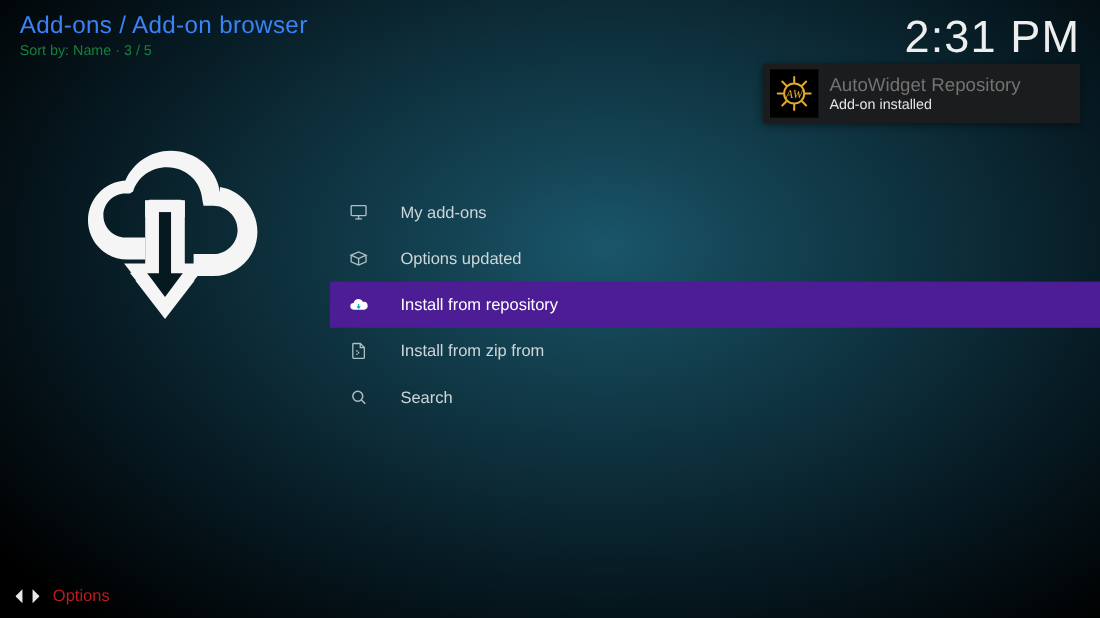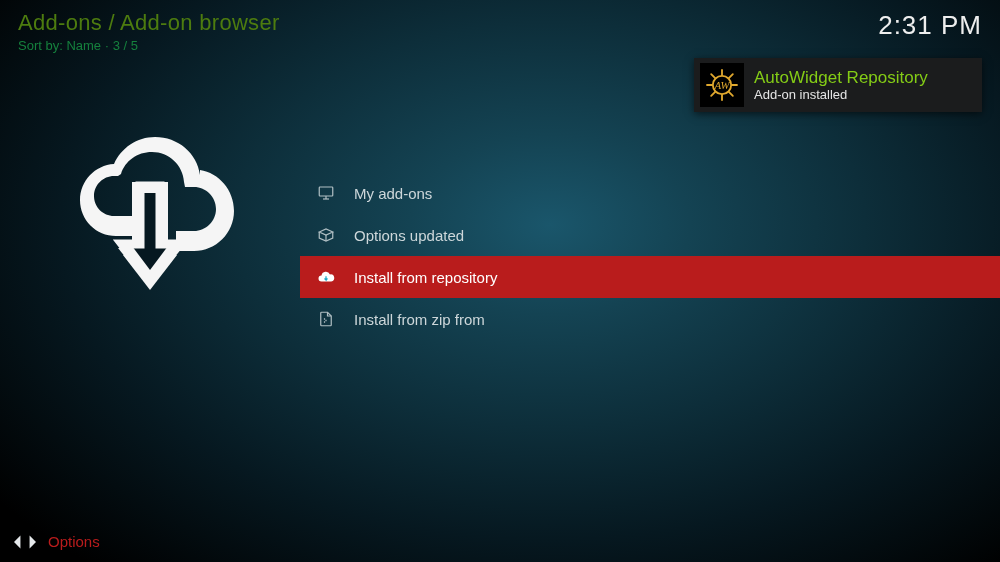--- a/index.html
+++ b/index.html
@@ -11,49 +11,49 @@
   }
 
   
   .header {
     position: absolute;
     top: 10px; left: 18px; right: 18px;
     display: flex;
     justify-content: space-between;
     align-items: flex-start;
   }
-  .breadcrumb { font-size: 22px; font-weight: 300; color: #4d7c0f; letter-spacing: .3px; }
+  .breadcrumb { font-size: 22px; font-weight: 300; color: #3b82f6; letter-spacing: .3px; }
   .sort-line { font-size: 13px; color: #15803d; margin-top: 2px; }
-  .clock { font-size: 26px; font-weight: 300; color: #eee; letter-spacing: 1px; }
+  .clock { font-size: 41px; font-weight: 300; color: #eee; letter-spacing: 1px; }
 
   
   .side-icon {
     position: absolute;
     left: 60px; top: 120px;
     width: 180px; height: 180px;
     color: #f5f5f5;
   }
 
   
   .menu {
     position: absolute;
     left: 300px; right: 0; top: 172px;
   }
   .menu-item {
     display: flex;
     align-items: center;
     height: 42px;
     padding-left: 16px;
-    gap: 18px;
+    gap: 28px;
     color: #cdd7da;
     font-size: 15px;
     cursor: pointer;
   }
   .menu-item.selected {
-    background: #b91c1c;
+    background: #4c1d95;
     color: #fff;
   }
   .menu-icon {
     width: 20px; height: 20px;
     display: flex; align-items: center; justify-content: center;
     opacity: .85;
     flex: 0 0 20px;
   }
   .menu-item.selected .menu-icon { opacity: 1; }
 
@@ -68,21 +68,21 @@
     align-items: center;
     gap: 10px;
     padding: 6px 2px 6px 6px;
     box-shadow: 0 2px 8px rgba(0,0,0,.6);
   }
   .toast-icon {
     width: 44px; height: 44px;
     background: #000;
     display:flex;align-items:center;justify-content:center;
   }
-  .toast-title { font-size: 17px; color:#84cc16; line-height:1.15; }
+  .toast-title { font-size: 17px; color:#737373; line-height:1.15; }
   .toast-sub   { font-size: 13px; color:#e5e5e5; margin-top:0px; }
 
   
   .footer {
     position: absolute;
     left: 14px; bottom: 12px;
     display: flex; align-items: center; gap: 12px;
     color: #b91c1c; font-size: 15px;
   }
   .footer-icon { display:flex; }
@@ -188,20 +188,29 @@
         <path d="M14 3H6a1 1 0 00-1 1v16a1 1 0 001 1h12a1 1 0 001-1V8z"></path>
           <path d="M14 3v5h5"></path>
           <line x1="10" y1="11" x2="10" y2="13"></line>
           <line x1="12" y1="13" x2="12" y2="15"></line>
           <line x1="10" y1="15" x2="10" y2="17"></line>
       </svg>
     </span>
     <span>Install from zip from</span>
   </div>
 
+  <div class="menu-item">
+    <span class="menu-icon">
+      <svg viewBox="0 0 24 24" width="18" height="18" fill="none" stroke="currentColor" stroke-width="1.8">
+        <circle cx="11" cy="11" r="6"></circle>
+          <line x1="20" y1="20" x2="15.5" y2="15.5"></line>
+      </svg>
+    </span>
+    <span>Search</span>
+  </div>
 
 </div>
 
 <div class="footer">
   <span class="footer-icon">
     <svg viewBox="0 0 24 14" width="22" height="14" fill="#e6e9eb">
       <polygon points="7,0 7,14 0,7"></polygon>
         <polygon points="17,0 17,14 24,7"></polygon>
     </svg>
   </span>

